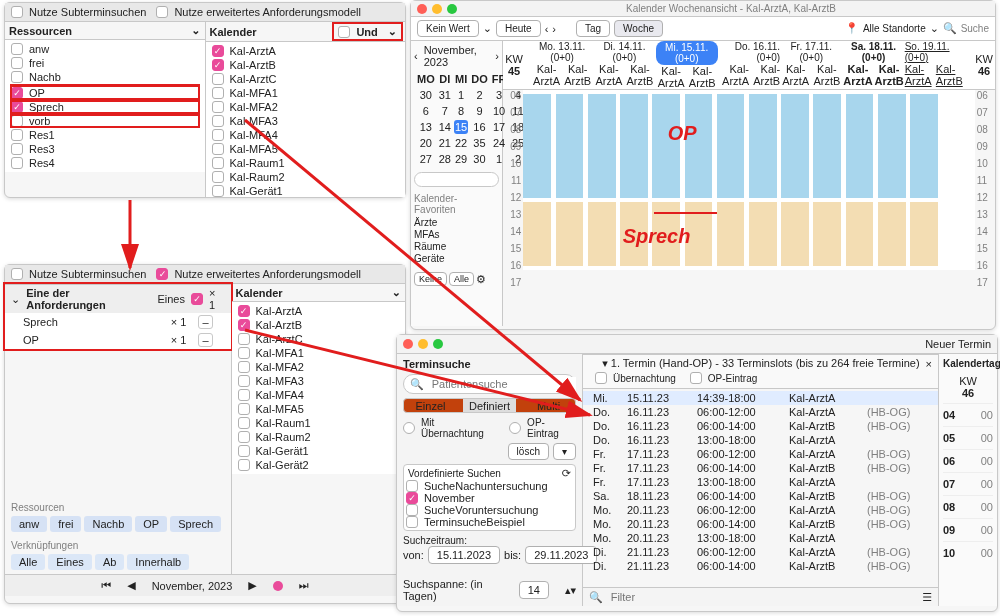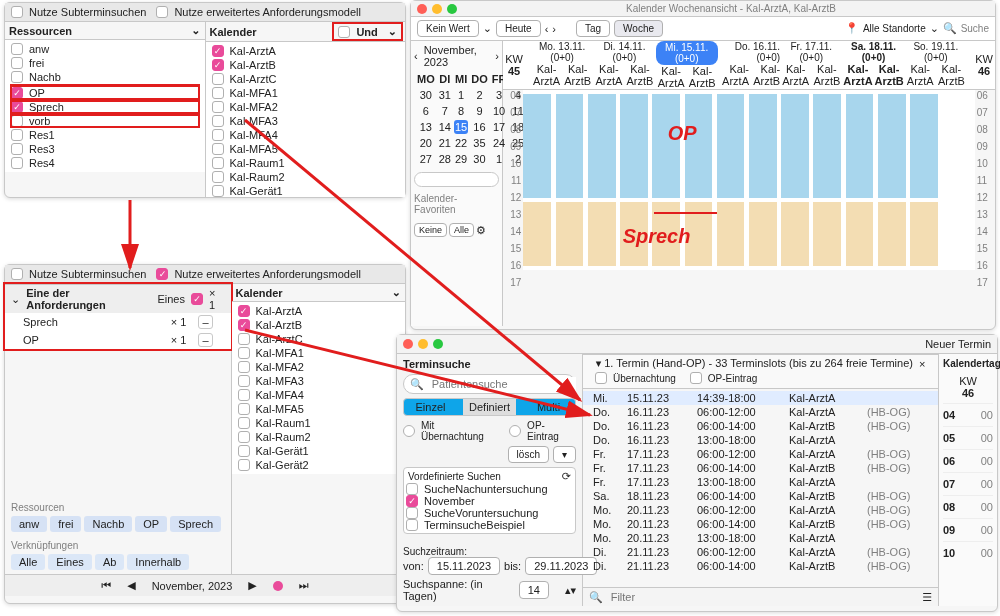--- a/index.html
+++ b/index.html
@@ -362,20 +362,26 @@
               <td>29</td>
               <td>30</td>
               <td>1</td>
               <td>2</td>
               <td>3</td>
             </tr>
           </tbody>
         </table>
       <input class="small" style="width: 100%; border: 1px solid var(--border); border-radius: 8px; padding: 1px 4px; margin: 2px 0px;" placeholder="">
       <div class="muted small" style="margin-top:4px">Kalender-Favoriten</div>
+      <div id="favs" style="display:flex;flex-direction:column;gap:1px;margin-top:2px">
+          <div class="small">Ärzte</div>
+          <div class="small">MFAs</div>
+          <div class="small">Räume</div>
+          <div class="small">Geräte</div>
+        </div>
       <div class="row" style="gap:2px;margin-top:8px">
         <span class="btn" style="padding:1px 4px;font-size:9px">Keine</span>
         <span class="btn" style="padding:1px 4px;font-size:9px">Alle</span>
         <span>⚙</span>
       </div>
     </div>
 
     <div style="flex:1;display:flex;flex-direction:column">
       <div class="row" style="background:#fff;border-bottom:1px solid var(--border)">
         <div style="width:22px;text-align:center" class="small"><span>KW</span><br><b>45</b></div>
@@ -415,21 +421,21 @@
                 <span style="flex:1">Kal-ArztB</span>
               </div>
             </div>
             <div style="flex: 1 1 0%; text-align: center; font-weight: bold;">
               <div class="small" style="">Sa. 18.11. (0+0)</div>
               <div style="display:flex;font-size:8px">
                 <span style="flex:1">Kal-ArztA</span>
                 <span style="flex:1">Kal-ArztB</span>
               </div>
             </div>
-            <div style="flex: 1 1 0%; text-align: center;">
+            <div style="flex: 1 1 0%; text-align: left; text-decoration: underline;">
               <div class="small" style="">So. 19.11. (0+0)</div>
               <div style="display:flex;font-size:8px">
                 <span style="flex:1">Kal-ArztA</span>
                 <span style="flex:1">Kal-ArztB</span>
               </div>
             </div>
           </div>
         <div style="width:22px;text-align:center" class="small"><span>KW</span><br><b>46</b></div>
       </div>
       <div style="flex:1;display:flex">
@@ -507,21 +513,21 @@
     <span style="flex:1;text-align:right">Neuer Termin</span>
   </div>
   <div style="display:flex;height:252px">
 
     <div style="width:186px;border-right:1px solid var(--border);padding:4px 6px;background:#f4f4f4;display:flex;flex-direction:column;gap:4px">
       <b>Terminsuche</b>
       <div class="row" style="background:#fff;border:1px solid var(--border);border-radius:10px;padding:2px 6px">
         <span>🔍</span>
         <input style="border: none; flex: 1 1 0%; outline: none;" placeholder="Patientensuche">
       </div>
-      <div class="row" style="background:#0ea5e9;border:1px solid var(--border);border-radius:4px;overflow:hidden">
+      <div class="row" style="background:#c2410c;border:1px solid var(--border);border-radius:4px;overflow:hidden">
         <span style="flex:1;text-align:center;padding:2px">Einzel</span>
         <span style="flex:1;text-align:center;padding:2px;background:#ddd">Definiert</span>
         <span style="flex:1;text-align:center;padding:2px">Multi</span>
       </div>
       <div class="row" style="gap:10px">
         <label class="row">
             <span class="rb"></span>
             <span class="small">Mit Übernachtung</span>
           </label>
         <label class="row">
@@ -558,31 +564,31 @@
           </div>
       </div>
       <div style="margin-top:auto">
         <div class="small">Suchzeitraum:</div>
         <div class="row small" style="gap:4px">
           <span>von:</span>
           <span class="btn">15.11.2023</span>
           <span>bis:</span>
           <span class="btn">29.11.2023</span>
         </div>
-        <div class="row small" style="gap:16px;margin-top:3px">
+        <div class="row small" style="gap:16px;margin-top:14px">
           <span>Suchspanne: (in Tagen)</span>
           <span class="btn">14</span>
           <span>▴▾</span>
         </div>
       </div>
     </div>
 
     <div style="flex:1;display:flex;flex-direction:column;border-right:1px solid var(--border)">
       <div style="background:#f9f9f9;padding:2px 6px;border-top:1px solid var(--border);border-bottom:1px solid var(--border)">
-        <div class="row small muted" style="justify-content:center">
+        <div class="row small muted" style="justify-content:flex-end">
           <span>▾ <span>1. Termin (Hand-OP) - 33 Terminslots (bis zu 264 freie Termine)</span></span>
             <span>×</span>
         </div>
         <div class="row" style="gap:14px;padding:2px 6px">
           <label class="row">
               <span class="cb"></span>
               <span class="small">Übernachtung</span>
             </label>
           <label class="row">
               <span class="cb"></span>

